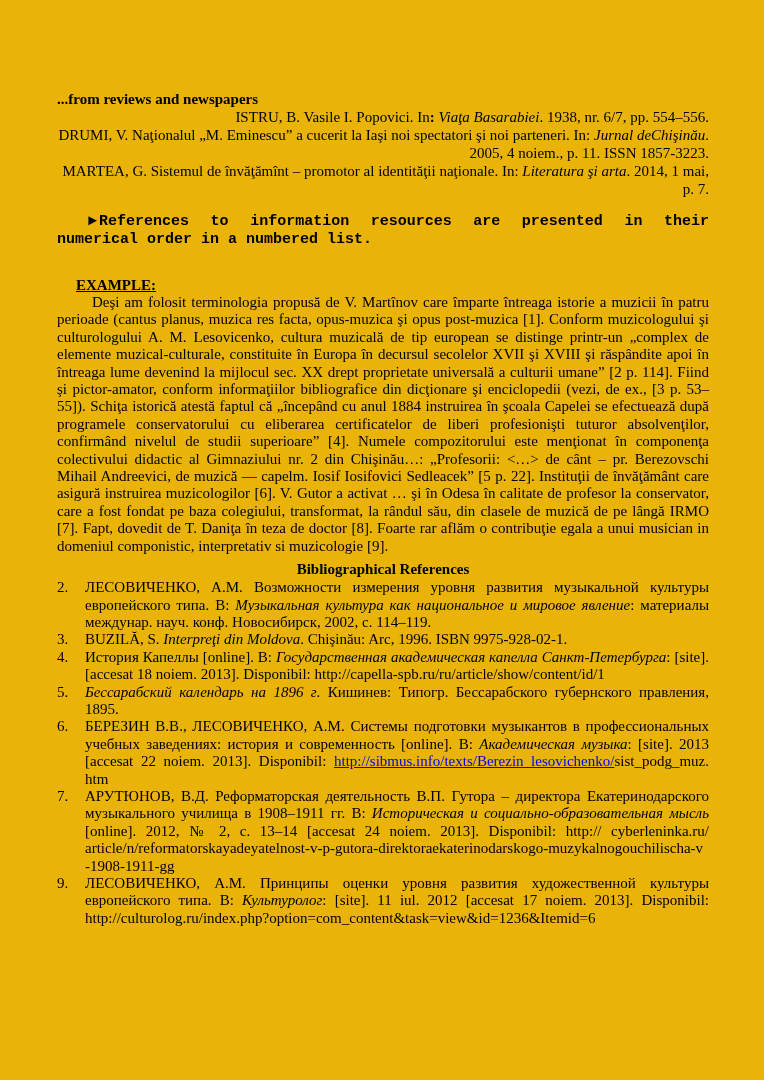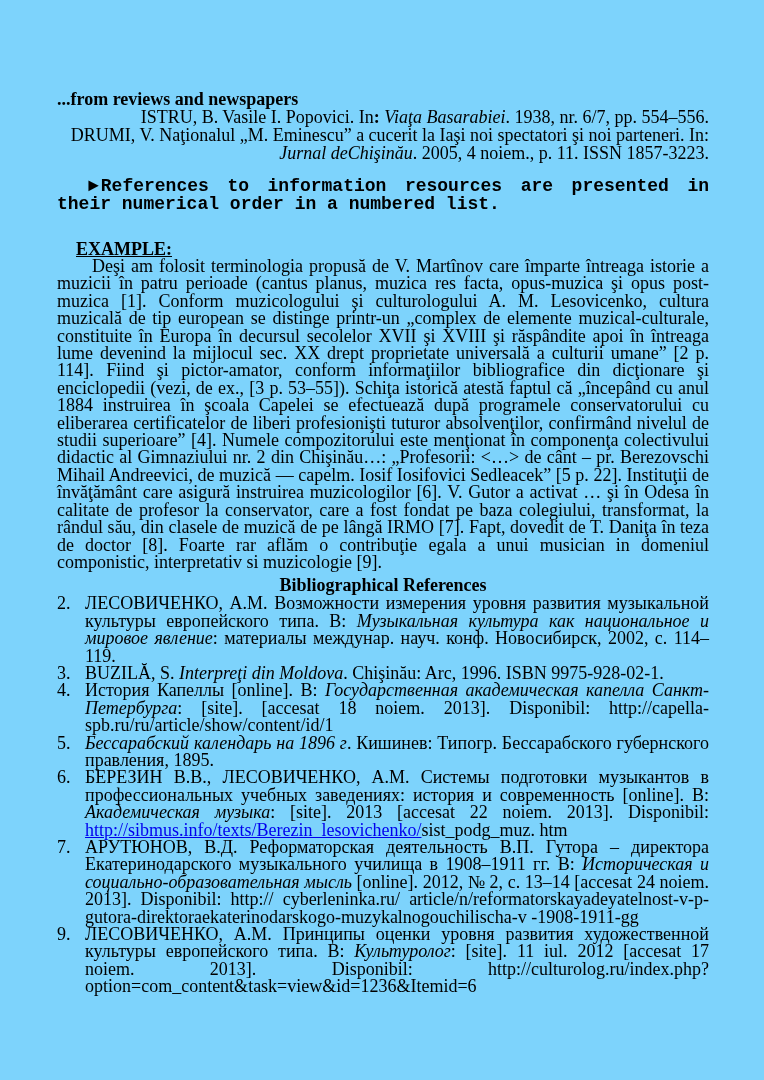--- a/index.html
+++ b/index.html
@@ -6,24 +6,24 @@
   body {
     background: #ffffff;
     width: 764px;
     height: 1080px;
     overflow: hidden;
   }
   .page {
     position: relative;
     width: 764px;
     height: 1080px;
-    background: #7dd3fc;
+    background: #eab308;
     color: #000000;
     font-family: "Liberation Serif", "DejaVu Serif", serif;
-    font-size: 18px;
+    font-size: 15px;
   }
   .content {
     position: absolute;
     left: 57px;
     top: 90px;
     width: 652px;
   }
   p { margin: 0; }
   .bd { font-weight: bold; }
   .it { font-style: italic; }
@@ -92,20 +92,21 @@
 </head>
 <body>
 
 <div class="page">
   <div class="content">
 
     <p class="reviews-heading">...from reviews and newspapers</p>
 
     <p class="entry"><span>ISTRU, B. Vasile I. Popovici. In</span><span class="bd">:</span><span> </span><span class="it">Viaţa Basarabiei</span><span>. 1938, nr. 6/7, pp. 554–556.</span></p>
     <p class="entry"><span>DRUMI, V. Naţionalul „M. Eminescu” a cucerit la Iaşi noi spectatori şi noi parteneri. In: </span><span class="it">Jurnal deChişinău</span><span>. 2005, 4 noiem., p. 11. ISSN 1857-3223.</span></p>
+    <p class="entry"><span>MARTEA, G. Sistemul de învăţămînt – promotor al identităţii naţionale. In: </span><span class="it">Literatura şi arta</span><span>. 2014, 1 mai, p. 7.</span></p>
 
     <p class="note"><span class="bullet">►</span><span>References to information resources are presented in their numerical order in a numbered list.</span></p>
 
     <p class="example-label">EXAMPLE:</p>
 
 
     <p class="main-paragraph">Deşi am folosit terminologia propusă de V. Martînov care împarte întreaga istorie a muzicii în patru perioade (cantus planus,  muzica res facta, opus-muzica şi opus post-muzica [1]. Conform muzicologului şi culturologului A. M. Lesovicenko, cultura muzicală de tip european se distinge printr-un „complex de elemente muzical-culturale, constituite în Europa în decursul secolelor XVII şi XVIII şi răspândite apoi în întreaga lume devenind la mijlocul sec. XX drept proprietate universală a culturii umane” [2 p. 114]. Fiind şi pictor-amator, conform informaţiilor bibliografice din dicţionare şi enciclopedii (vezi, de ex., [3 p. 53–55]). Schiţa istorică atestă faptul că „începând cu anul 1884 instruirea în şcoala Capelei se efectuează după programele conservatorului cu eliberarea certificatelor de liberi profesionişti tuturor absolvenţilor, confirmând nivelul de studii superioare” [4]. Numele compozitorului este menţionat în componenţa colectivului didactic al Gimnaziului nr. 2 din Chişinău…: „Profesorii: &lt;…&gt; de cânt – pr. Berezovschi Mihail Andreevici, de muzică — capelm. Iosif Iosifovici Sedleacek” [5 p. 22]. Instituţii de învăţământ care asigură instruirea muzicologilor [6]. V. Gutor a activat … şi în Odesa în calitate de profesor la conservator, care a fost fondat pe baza colegiului, transformat, la rândul său, din clasele de muzică de pe lângă IRMO [7]. Fapt, dovedit de T. Daniţa în teza de doctor [8]. Foarte rar aflăm o contribuţie egala a unui musician in domeniul componistic, interpretativ si muzicologie  [9].</p>
 
     <p class="bib-title">Bibliographical References</p>
 

